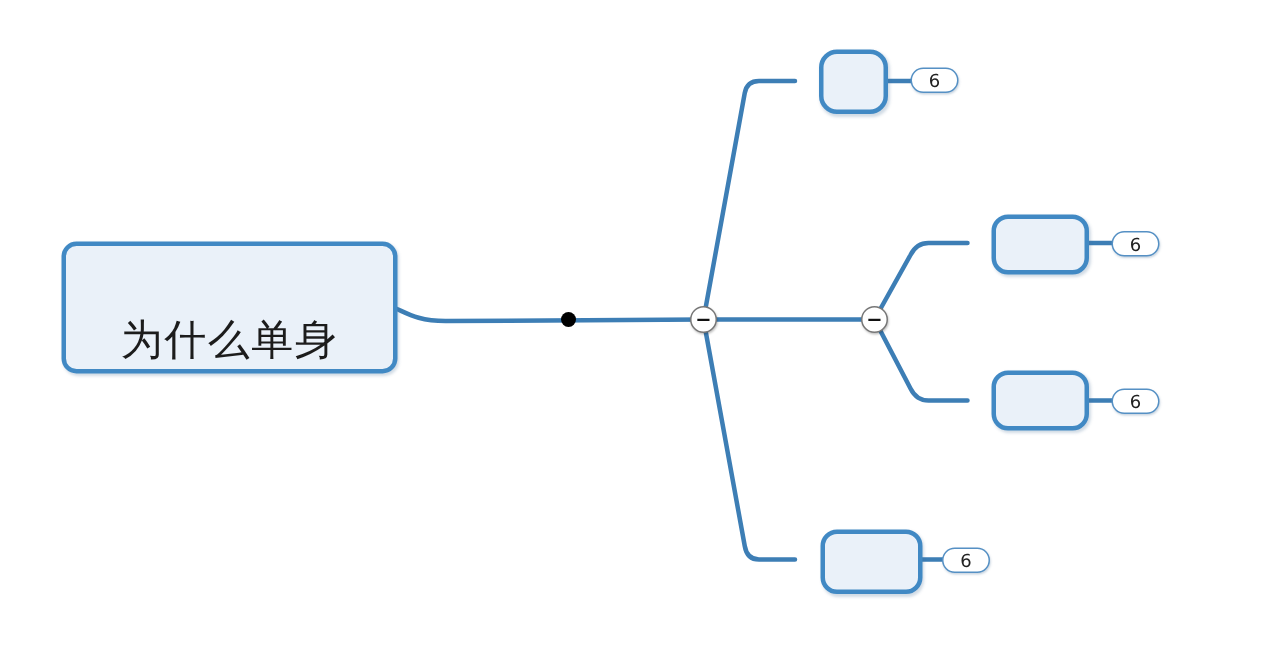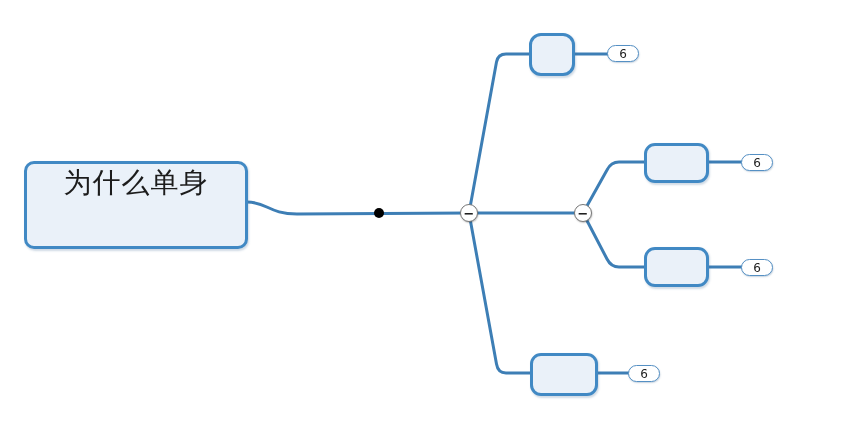--- a/index.html
+++ b/index.html
@@ -27,22 +27,23 @@
     stroke-linecap: round;
     stroke-linejoin: round;
   }
   .node {
     position: absolute;
     box-sizing: border-box;
     background: var(--node-fill, #eaf1f9);
     border: 3px solid var(--node-border, #4189c4);
     box-shadow: 1px 1.5px 2px rgba(70, 110, 150, 0.25);
     display: flex;
-    align-items: flex-start;
+    align-items: flex-end;
     justify-content: center;
+    margin-left: 17px;
   }
   .node-root {
     left: 24px; top: 161px;
     width: 224px; height: 88px;
     border-radius: 10px;
     font-size: 28px;
     color: var(--root-text, #1c1c1c);
     letter-spacing: 1px;
   }
   .node-top        { left: 529px; top:  33px; width: 46px; height: 43px; border-radius: 12px; }

